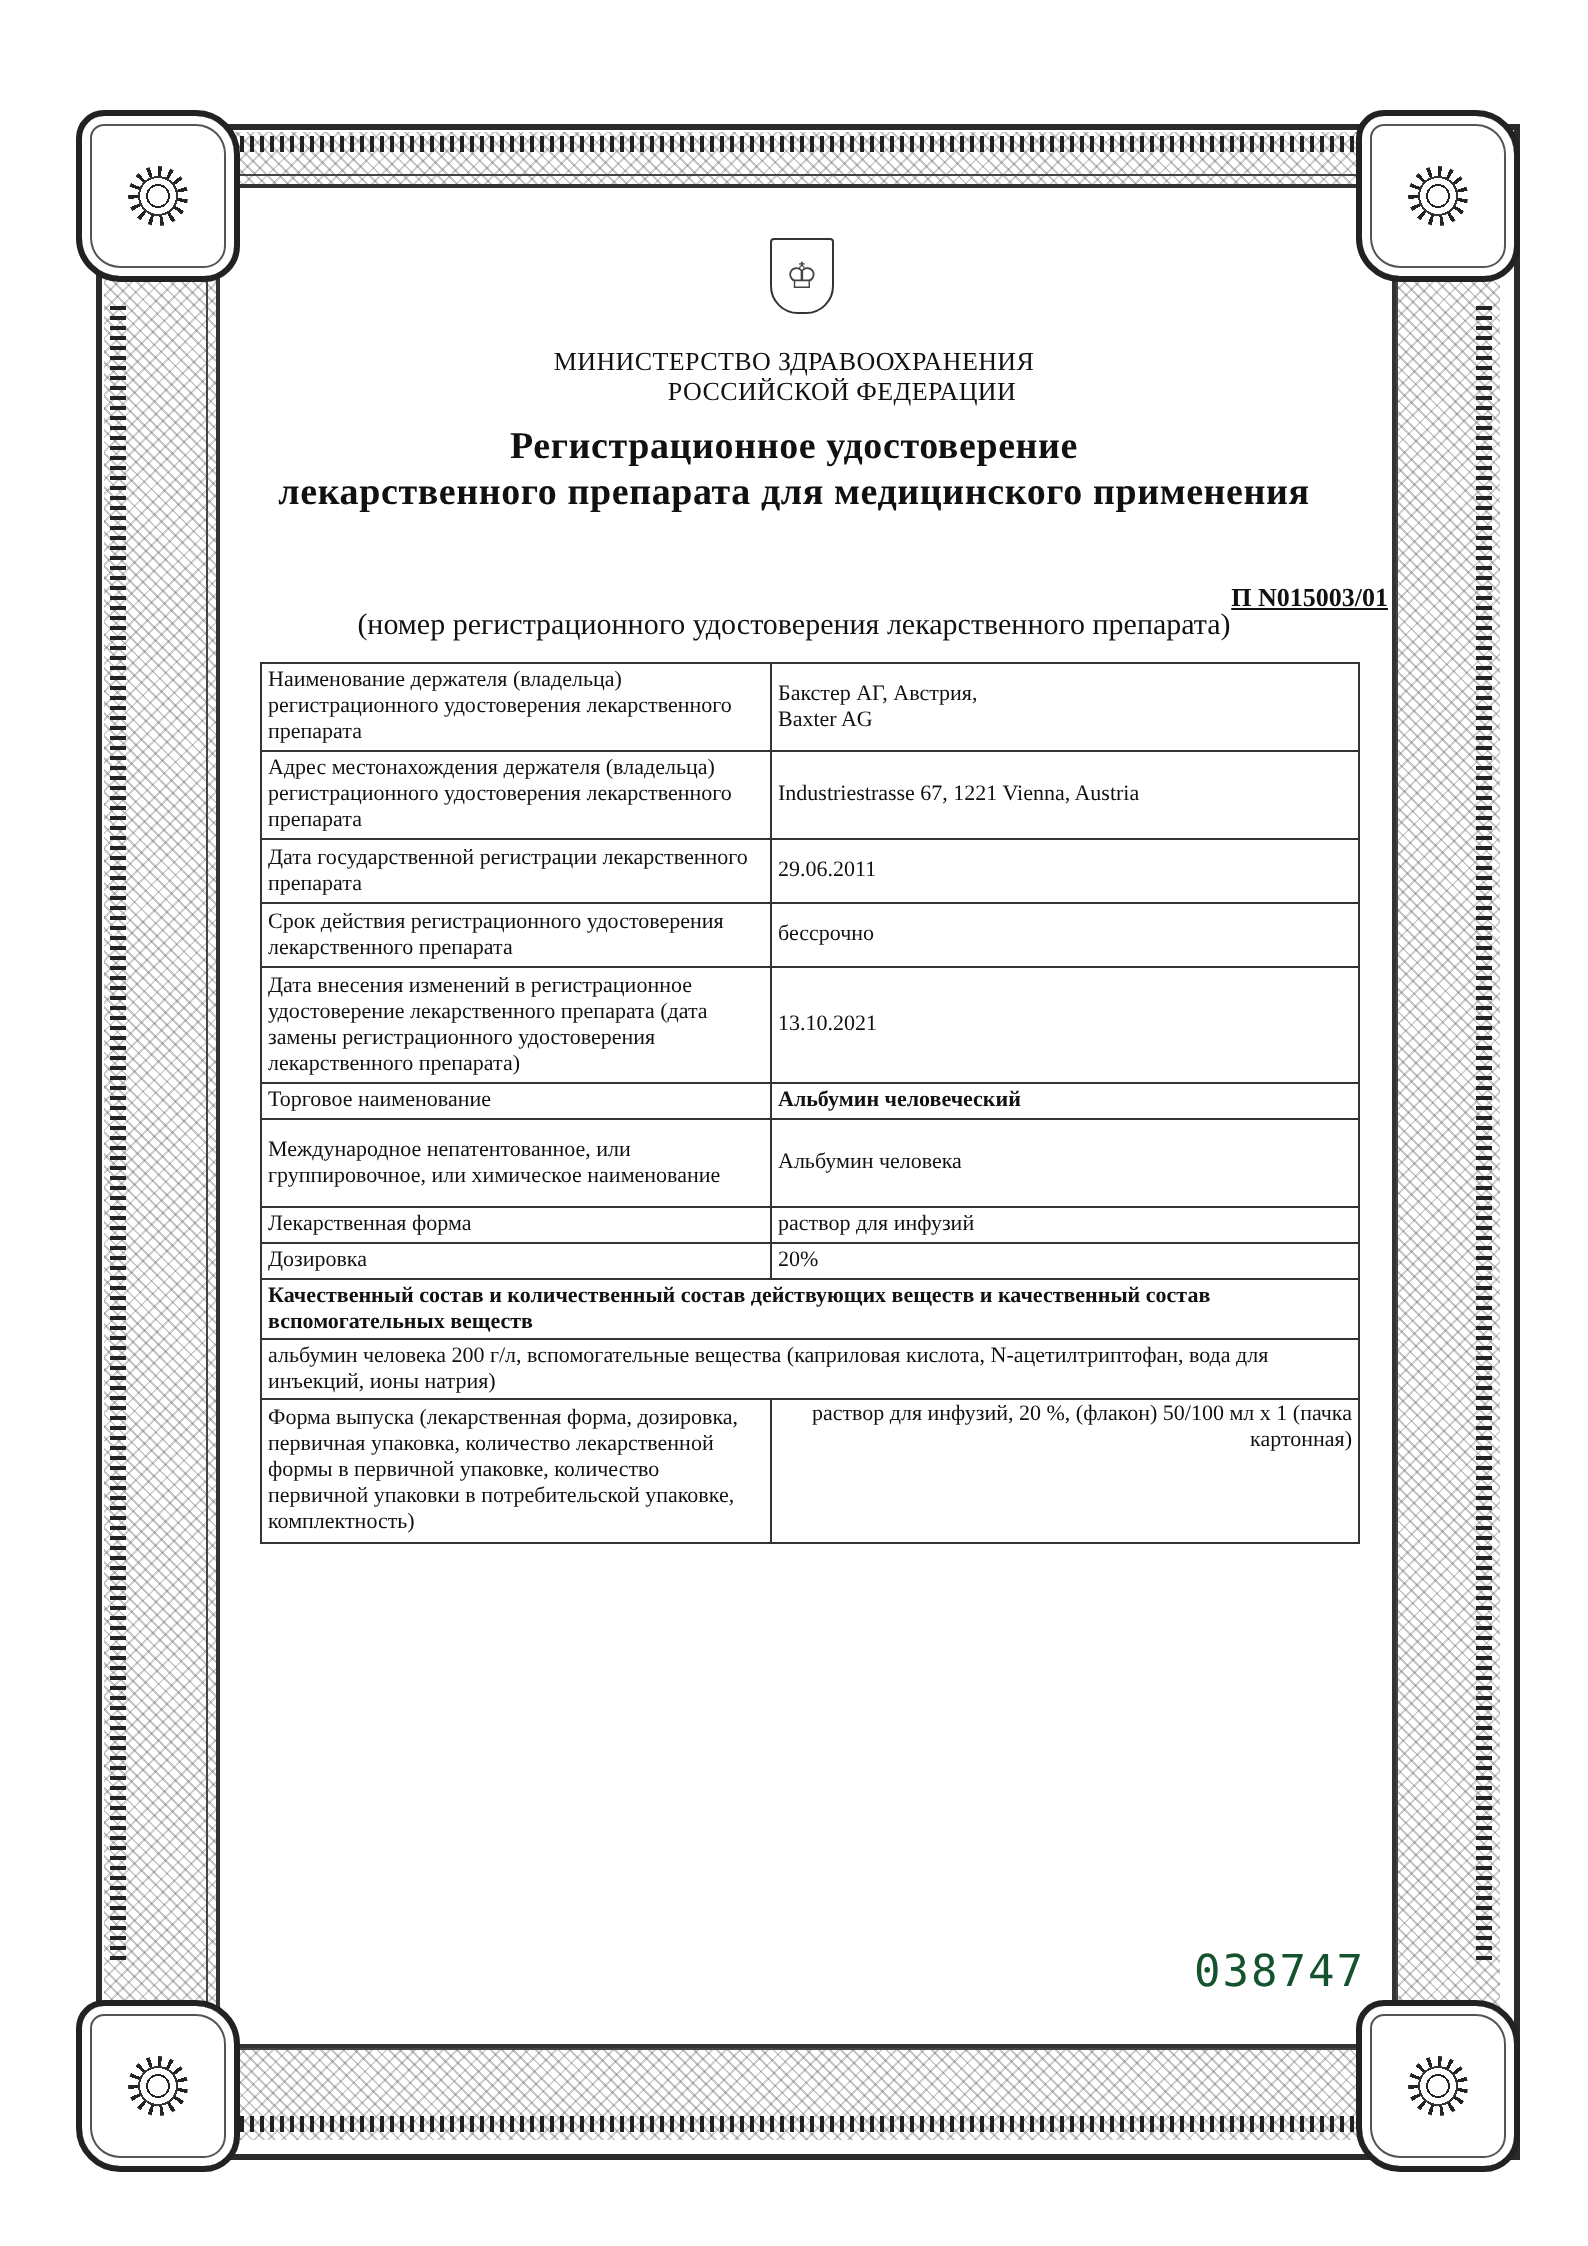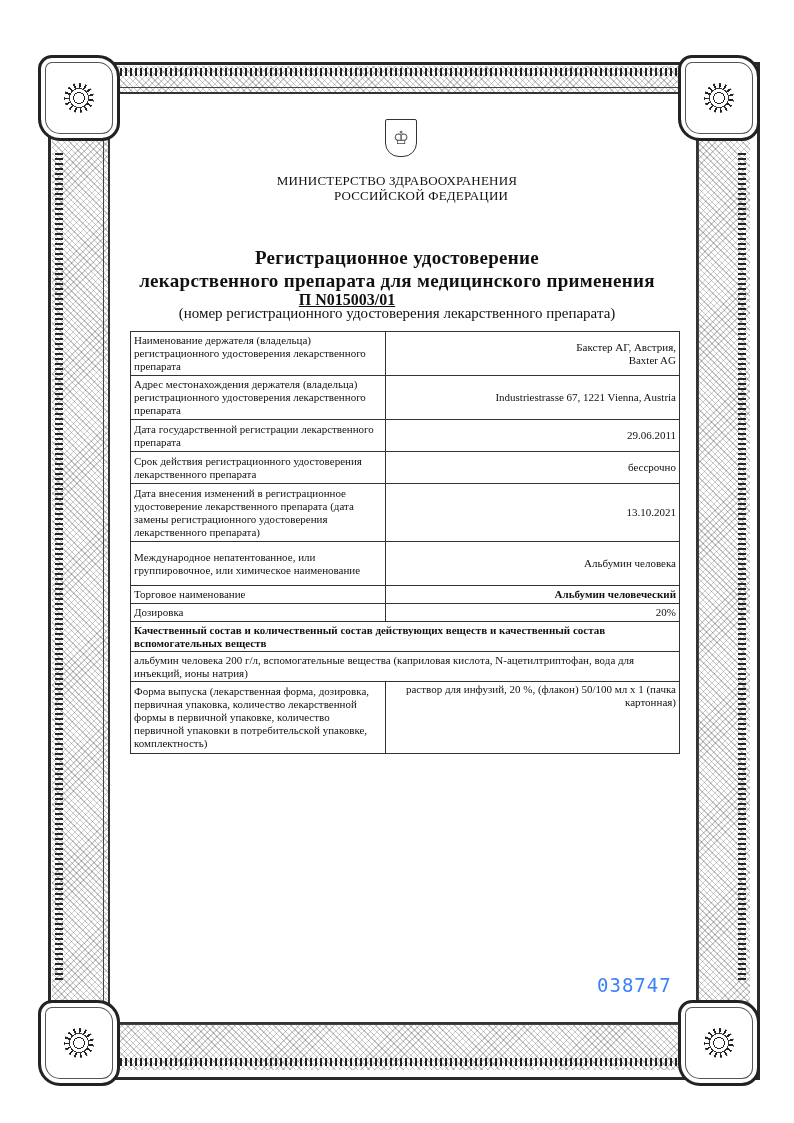--- a/index.html
+++ b/index.html
@@ -62,45 +62,45 @@
   }
   .emblem span { font-size: 18px; line-height: 1; color: #444; }
   .ministry {
     position: absolute; left: 0; width: 794px; text-align: center;
     font-size: 13px; letter-spacing: 0.2px; text-transform: uppercase;
   }
   .ministry.l1 { top: 173px; }
   .ministry.l2 { top: 188px; margin-left: 24px; }
   .title {
     position: absolute; left: 0; width: 794px; text-align: center; font-weight: bold;
-    font-size: 19px; letter-spacing: 0.3px; margin-top: 34px;
+    font-size: 19px; letter-spacing: 0.3px;
   }
   .title.l1 { top: 213px; }
   .title.l2 { top: 236px; }
   .regnum {
-    position: absolute; left: 0; width: 694px; text-align: center; top: 291px;
-    font-size: 16px; font-weight: bold; text-decoration: underline;
+    position: absolute; left: 0; width: 694px; text-align: right; top: 291px;
+    font-size: 13px; font-weight: bold; text-decoration: underline;
   }
   .regnum-caption {
     position: absolute; left: 0; width: 794px; text-align: center; top: 305px; font-size: 15px;
   }
   .tbl {
     position: absolute; left: 130px; top: 331px; width: 550px; border-collapse: collapse;
     font-size: 11px; line-height: 13px;
   }
   .tbl td { border: 1px solid #333; padding: 1px 3px; vertical-align: middle; }
   .tbl td.lbl { width: 248px; font-weight: normal; }
-  .tbl td.val { text-align: right; }
+  .tbl td.val { text-align: left; }
   .tbl td.val.left { text-align: right; vertical-align: top; }
   .tbl td.full { font-weight: bold; }
   .tbl td.full.plain { font-weight: normal; }
   .tbl td.section { text-align: center; border-left: none; border-right: none; font-weight: normal; }
   .serial {
     position: absolute; left: 597px; top: 974px; font-family: "DejaVu Sans Mono", monospace;
-    font-size: 19px; letter-spacing: 1px; color: #3b82f6;
+    font-size: 22px; letter-spacing: 1px; color: #14532d;
   }
 </style>
 </head>
 <body>
 
 <div class="frame-band"></div>
 <div class="frame-outer"></div>
 <div class="ticks-top"></div>
 <div class="ticks-bottom"></div>
 <div class="ticks-left"></div>
@@ -148,27 +148,31 @@
     <td class="val">29.06.2011</td>
   </tr>
   <tr style="height:32px">
     <td class="lbl">Срок действия регистрационного удостоверения лекарственного препарата</td>
     <td class="val">бессрочно</td>
   </tr>
   <tr style="height:58px">
     <td class="lbl">Дата внесения изменений в регистрационное удостоверение лекарственного препарата (дата замены регистрационного удостоверения лекарственного препарата)</td>
     <td class="val">13.10.2021</td>
   </tr>
+  <tr style="height:18px">
+    <td class="lbl">Торговое наименование</td>
+    <td class="val" style="font-weight:bold">Альбумин человеческий</td>
+  </tr>
   <tr style="height:44px">
     <td class="lbl">Международное непатентованное, или группировочное, или химическое наименование</td>
     <td class="val">Альбумин человека</td>
   </tr>
   <tr style="height:18px">
-    <td class="lbl">Торговое наименование</td>
-    <td class="val" style="font-weight:bold">Альбумин человеческий</td>
+    <td class="lbl">Лекарственная форма</td>
+    <td class="val">раствор для инфузий</td>
   </tr>
   <tr style="height:18px">
     <td class="lbl">Дозировка</td>
     <td class="val">20%</td>
   </tr>
   <tr style="height:30px">
     <td colspan="2" class="full">Качественный состав и количественный состав действующих веществ и качественный состав вспомогательных веществ</td>
   </tr>
   <tr style="height:30px">
     <td colspan="2" class="full plain">альбумин человека 200 г/л, вспомогательные вещества (каприловая кислота, N-ацетилтриптофан, вода для инъекций, ионы натрия)</td>

